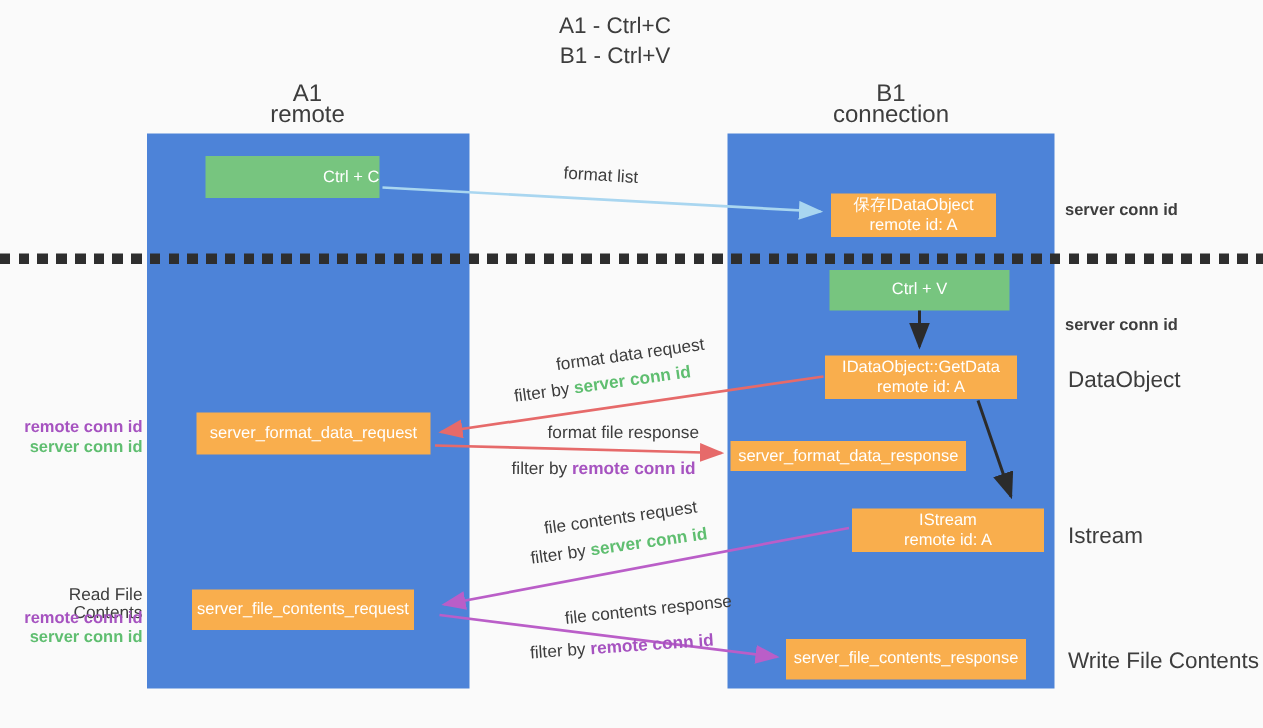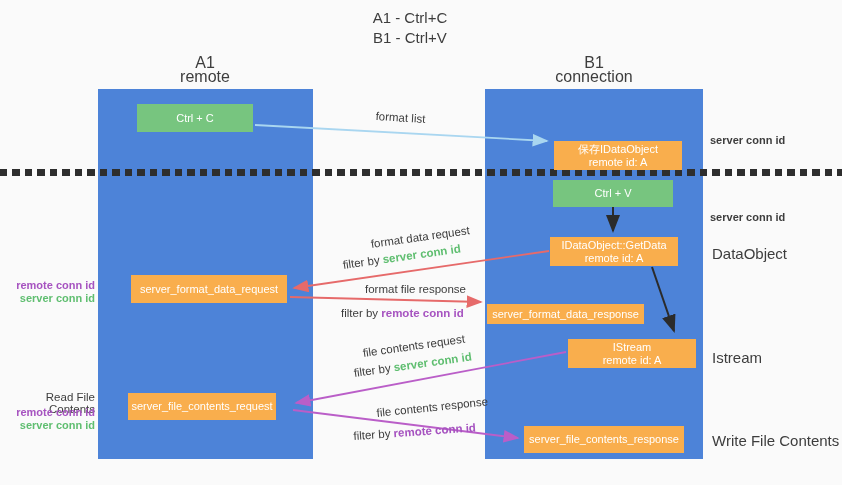--- a/index.html
+++ b/index.html
@@ -26,26 +26,26 @@
 
   .dotted-line { left:0; top:169px; width:842px; height:7px; z-index:3;
     background:repeating-linear-gradient(90deg,#2e2e2e 0 7px,transparent 7px 12.5px); }
 
   .node { z-index:4; color:#fff; font-size:11px; text-align:center;
     display:flex; flex-direction:column; justify-content:center;
     line-height:13px; }
   .node.green { background:#77C57F; }
   .node.orange { background:#F9AE4D; }
 
-  .n-ctrlc { left:137px; top:104px; width:116px; height:28px; }
-  .n-save  { left:554px; top:129px; width:128px; height:29px;margin-top:12px; }
+  .n-ctrlc { left:137px; top:104px; width:116px; height:28px;text-align:right; }
+  .n-save  { left:554px; top:129px; width:110px; height:29px; }
   .n-ctrlv { left:553px; top:180px; width:120px; height:27px; }
   .n-getdata { left:550px; top:237px; width:128px; height:29px; }
   .n-fmtreq { left:131px; top:275px; width:156px; height:28px; }
-  .n-fmtres { left:487px; top:304px; width:157px; height:20px; }
+  .n-fmtres { left:487px; top:294px; width:157px; height:20px; }
   .n-istream { left:568px; top:339px; width:128px; height:29px; }
   .n-filereq { left:128px; top:393px; width:148px; height:27px; }
   .n-fileres { left:524px; top:426px; width:160px; height:27px; }
 
   .arrows { left:0; top:0; width:842px; height:485px; z-index:5; pointer-events:none; }
 
   .alabel { z-index:6; font-size:11.5px; white-space:nowrap; color:#3d3d3d;
     transform-origin:left top; }
   .green-id { color:#5FBE70; font-weight:bold; }
   .purple-id { color:#A653C0; font-weight:bold; }

